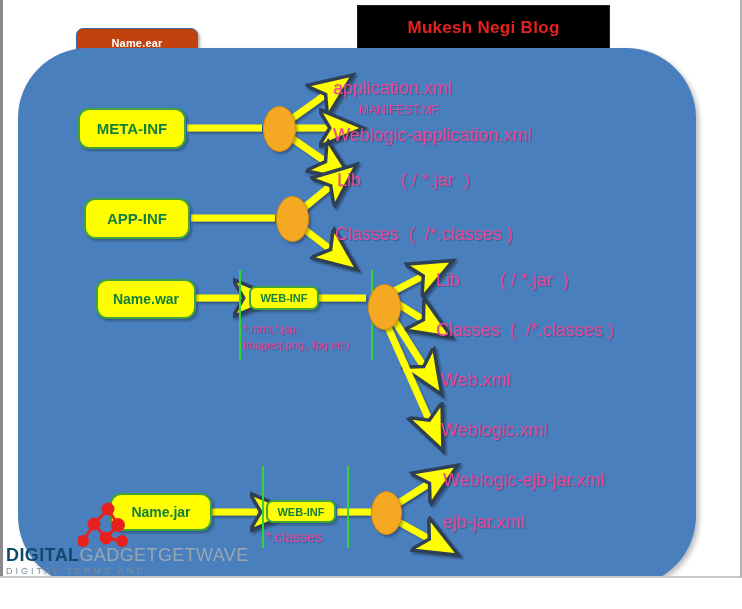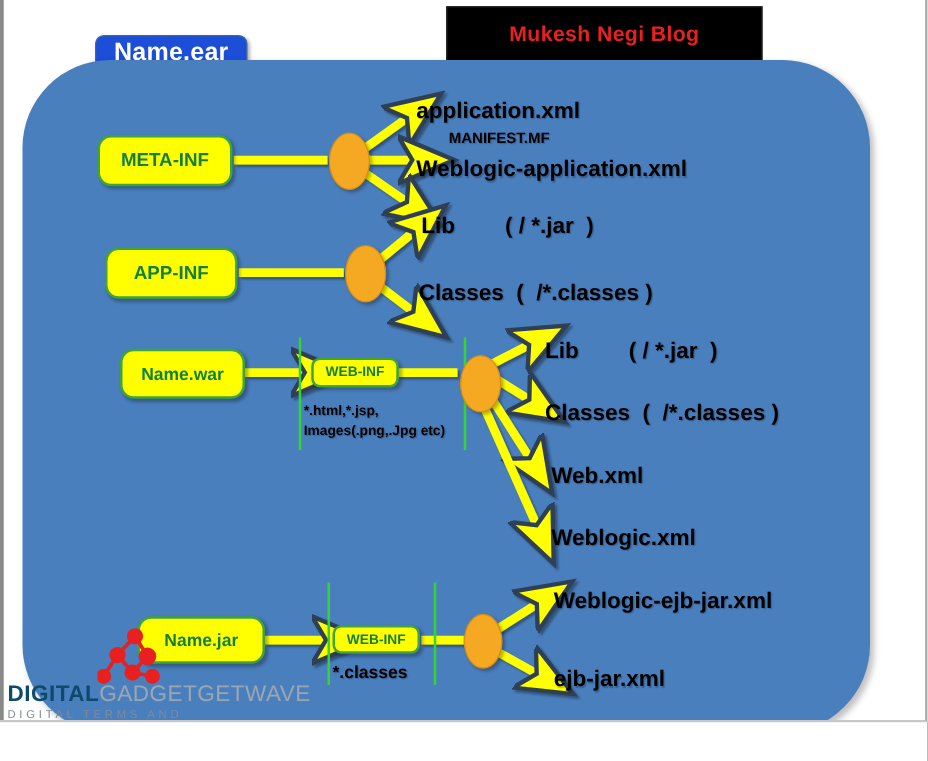--- a/index.html
+++ b/index.html
@@ -37,26 +37,26 @@
     background: #4a7fbe;
     border-radius: 70px;
     box-shadow: 3px 3px 5px rgba(0,0,0,0.25);
   }
   .ear-tab {
     position: absolute;
     left: 76px;
     top: 28px;
     width: 120px;
     height: 27px;
-    background: #1d4ed8;
+    background: #c2410c;
     border: 1px solid #3a6aa5;
     border-radius: 7px;
     box-shadow: 2px 2px 3px rgba(0,0,0,0.3);
     color: #ffffff;
-    font-size: 20px;
+    font-size: 11px;
     font-weight: bold;
     display: flex;
     align-items: center;
     justify-content: center;
     letter-spacing: .2px;
   }
 
   
   .blog-banner {
     position: absolute;
@@ -99,22 +99,22 @@
     position: absolute;
     background: #f5a821;
     border: 1px solid #d88f10;
     border-radius: 50%;
     box-shadow: 2px 2px 3px rgba(0,0,0,0.3);
   }
 
   
   .wlabel {
     position: absolute;
-    color: #000000;
-    font-weight: bold;
+    color: #ec4899;
+    font-weight: normal;
     white-space: pre;
     text-shadow: 1px 1px 1px rgba(0,0,0,0.25);
   }
   .wlabel.lg { font-size: 18px; }
   .wlabel.sm { font-size: 12px; padding-left: 20px; }
   .wlabel.xs { font-size: 11px; line-height: 14px; }
 
   
   .vrule {
     position: absolute;
@@ -245,21 +245,21 @@
 
   <div class="ybox big" style="left:110px; top:493px; width:102px; height:38px; font-size:14px;">
     <span>Name.jar</span>
   </div>
   <div class="ybox small" style="left:266px; top:500px; width:70px; height:23px;">
     <span>WEB-INF</span>
   </div>
   <div class="wlabel" style="left:266px; top:529px; font-size:14px;">*.classes</div>
   <div class="hub" style="left:371px; top:491px; width:29px; height:42px;"></div>
   <div class="wlabel lg" style="left:443px; top:470px;">Weblogic-ejb-jar.xml</div>
-  <div class="wlabel lg" style="left:443px; top:533px;">ejb-jar.xml</div>
+  <div class="wlabel lg" style="left:443px; top:512px;">ejb-jar.xml</div>
 
   <svg class="wm-logo" viewBox="0 0 66 58">
     <g stroke="#e8201f" stroke-width="3" fill="none">
       <line x1="30" y1="12" x2="16" y2="27"></line>
       <line x1="30" y1="12" x2="40" y2="28"></line>
       <line x1="16" y1="27" x2="28" y2="41"></line>
       <line x1="40" y1="28" x2="28" y2="41"></line>
       <line x1="16" y1="27" x2="5" y2="44"></line>
       <line x1="28" y1="41" x2="44" y2="44"></line>
     </g>

